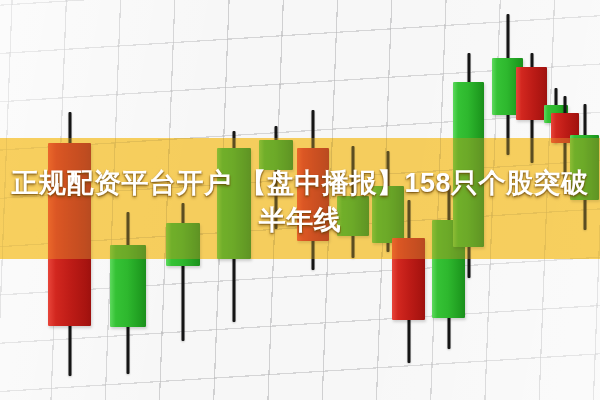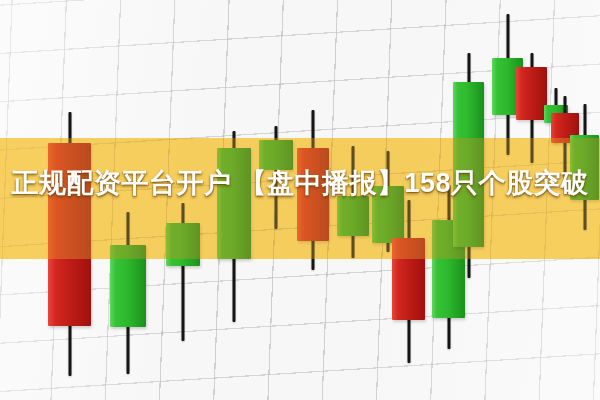--- a/index.html
+++ b/index.html
@@ -146,14 +146,15 @@
       <div class="candle" style="left: 570px; top: 104px; width: 29px; height: 126px;">
         <div class="wick soft" style="top: 0px; height: 126px;"></div>
         <div class="body up" style="left: 0px; width: 29px; top: 31px; height: 65px;"></div>
       </div>
     </div>
 
   <div class="band" id="band" style="top: 138px; height: 121px; background: rgba(247, 196, 58, 0.8);"></div>
   <div class="band-tint" id="band-tint" style="top: 138px; height: 121px;"></div>
 
   <div class="headline" id="line1">正规配资平台开户 【盘中播报】158只个股突破</div>
+  <div class="headline" id="line2">半年线</div>
 
 </div>
 
 </body></html>

